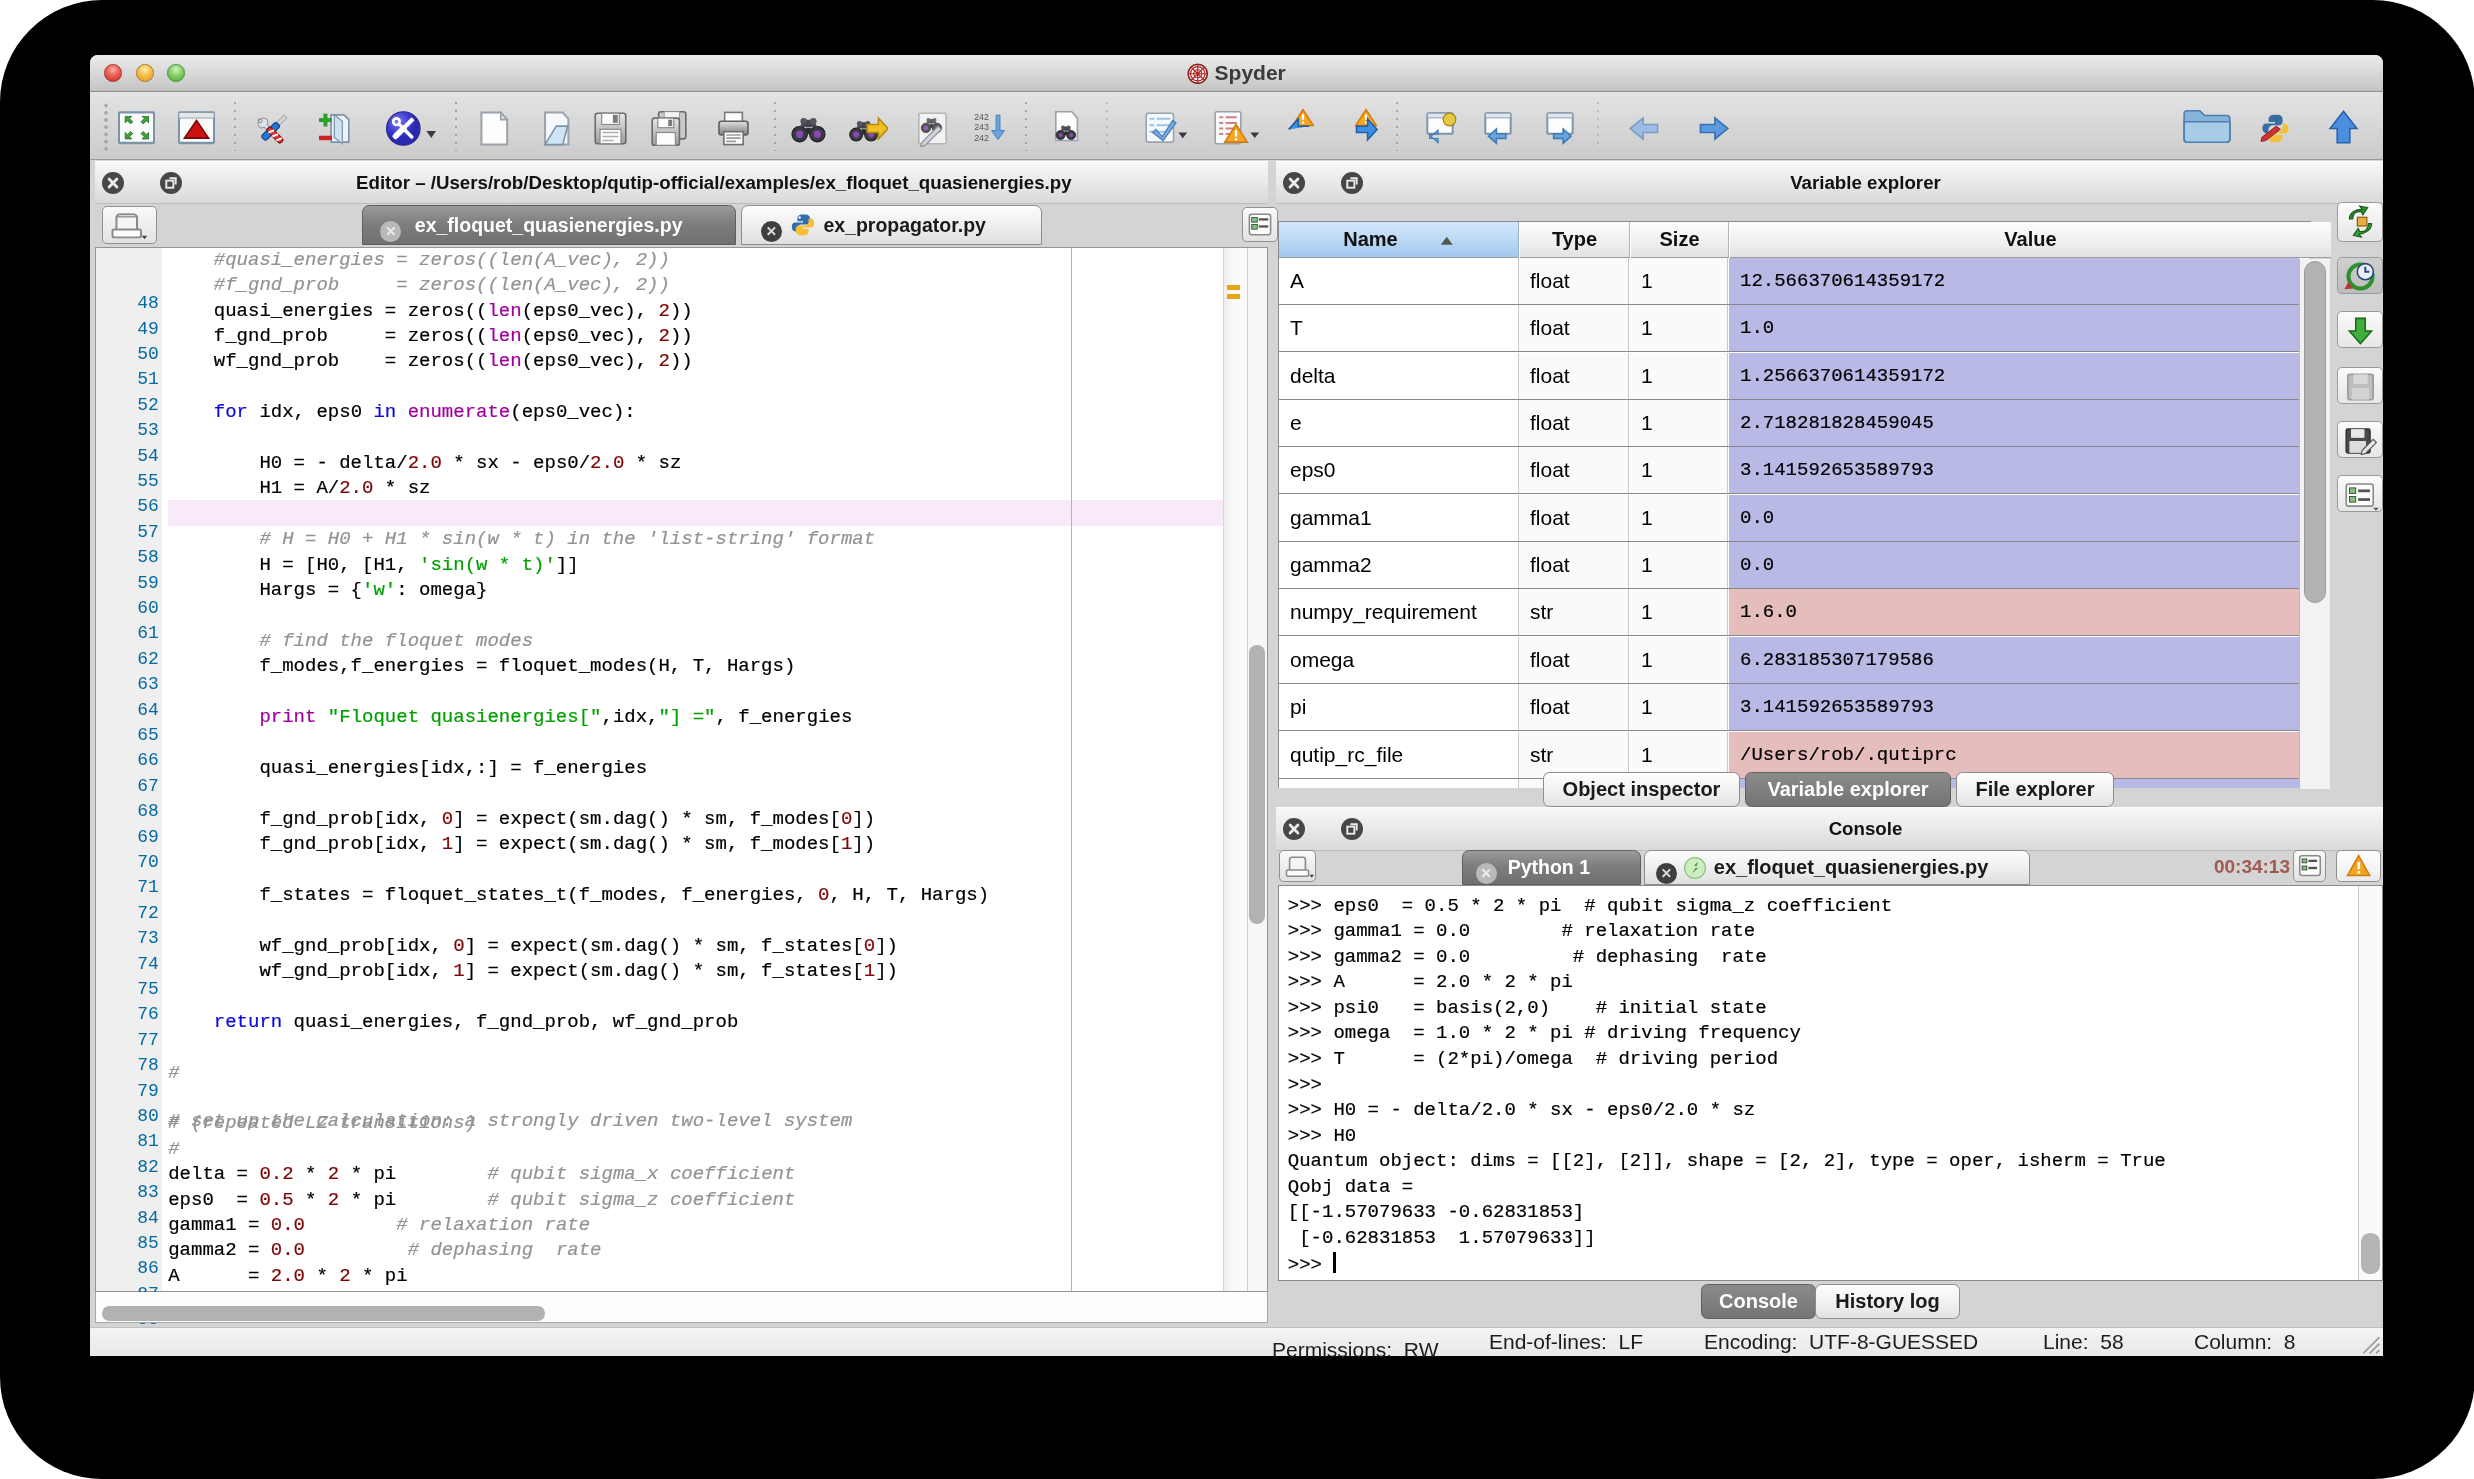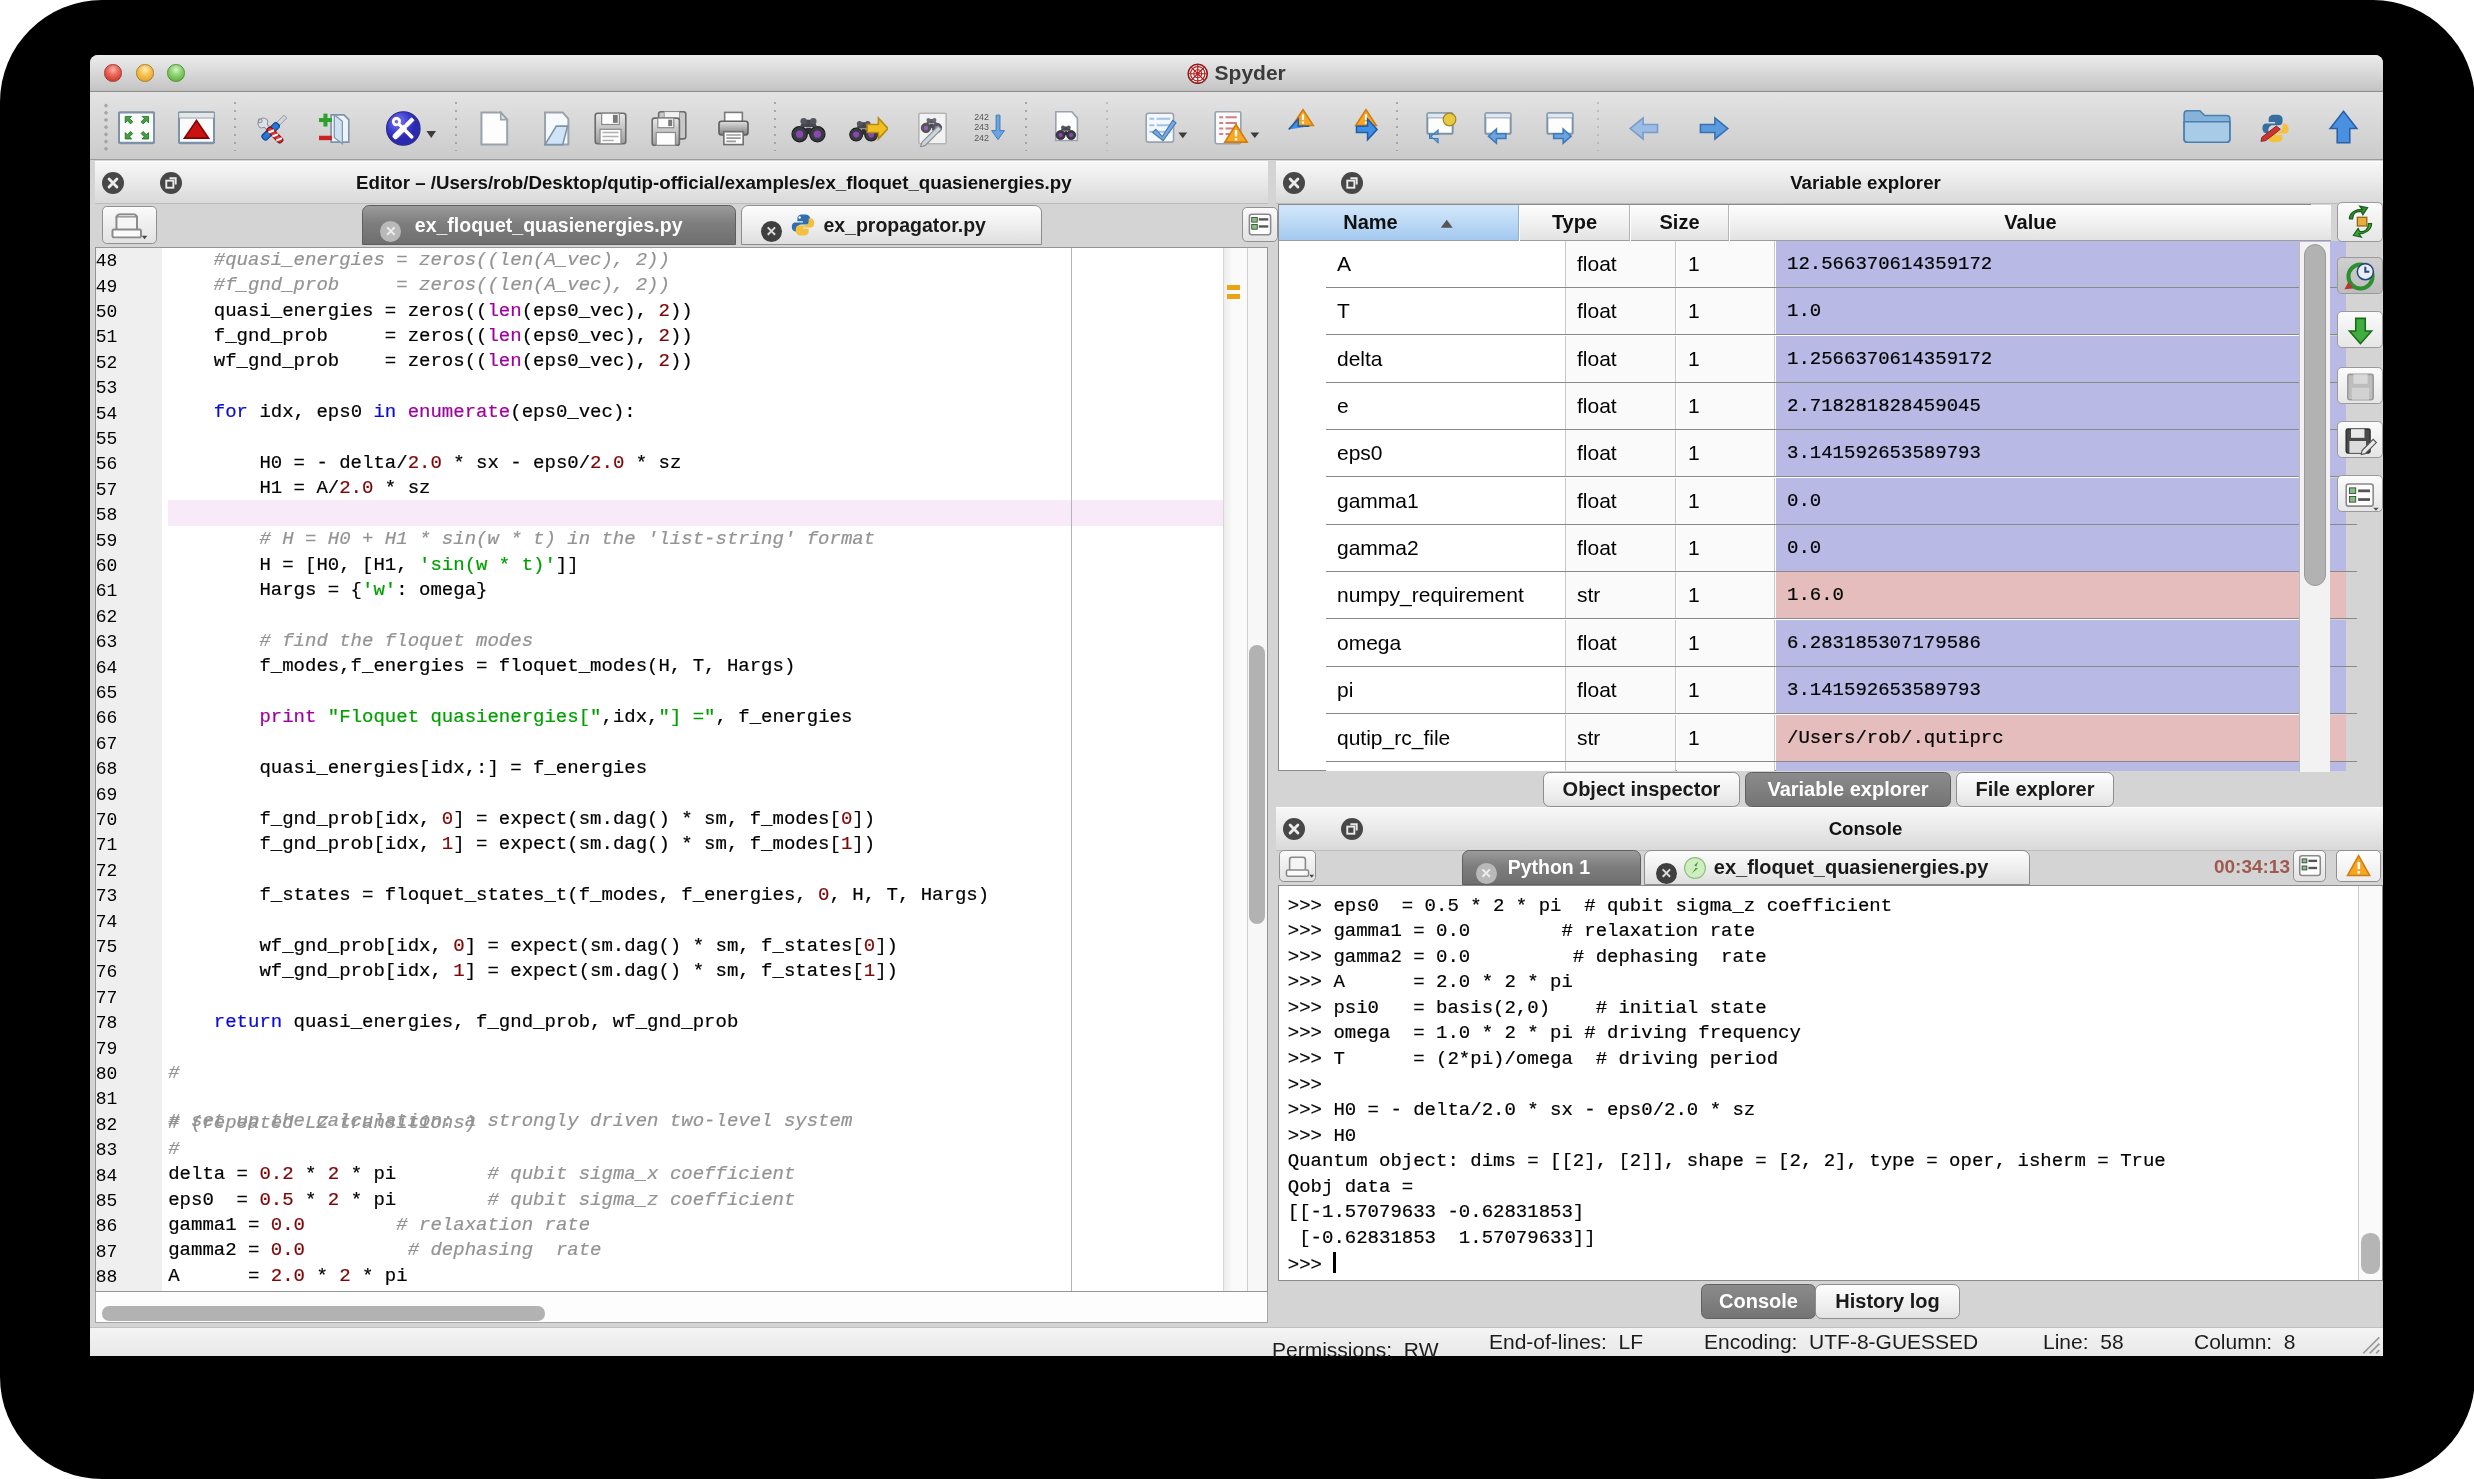--- a/index.html
+++ b/index.html
@@ -33,37 +33,37 @@
 .tabx { display:inline-block; width:21px; height:21px; border-radius:50%; text-align:center; line-height:21px; font-size:13.5px; font-weight:bold; vertical-align:-4px;}
 .tabx.lt { background:#b9b9b9; color:#ededed; }
 .tabx.dk { background:#3f3f3f; color:#ddd; }
 .btab { position:absolute; height:35px; border:0.8px solid #8d8d8d; border-radius:6.4px; font-size:20px; font-weight:bold; text-align:center; }
 .btab.sel { background:linear-gradient(#8b8b8b,#747474); color:#fff; border-color:#606060;}
 .btab.uns { background:linear-gradient(#fefefe,#ececec 70%,#e2e2e2); color:#1a1a1a; }
 .smallbtn { position:absolute; border:0.8px solid #909090; border-radius:4.8px; background:linear-gradient(#fafafa,#e2e2e2); }
 
 #edbox { position:absolute; left:4.8px; top:192px; width:1173px; height:1045px; background:#fff; border:0.8px solid #959595; }
 #gutter { position:absolute; left:0; top:0; width:66px; height:100%; background:#efefef; }
-.ln { position:absolute; left:0; width:63px; font:18px "Liberation Mono", monospace; color:#000000; text-align:left; }
+.ln { position:absolute; left:0; width:63px; font:18px "Liberation Mono", monospace; color:#0369a1; text-align:right;margin-top:42px; }
 #codearea { position:absolute; left:66px; top:0; width:1059px; height:100%; overflow:hidden; }
 .cl { position:absolute; left:6.4px; white-space:pre; font:19px "Liberation Mono", monospace; color:#000; -webkit-text-stroke:0.2px currentColor; }
 .cl i { font-style:italic; color:#939393; }
 .kw { color:#0a0adc; }
 .bi { color:#a000a0; }
 .num { color:#7f0606; }
 .str { color:#00a000; }
 #curline { position:absolute; left:72px; width:1055px; height:25.5px; background:#f8eaf8; }
 #edge80 { position:absolute; width:0.8px; height:100%; background:#b4b4b4; left:909px; top:0;}
 #flagcol { position:absolute; right:20px; top:0; width:24px; height:100%; background:linear-gradient(90deg,#ededed,#fafafa 40%); border-left:0.8px solid #d7d7d7;}
 #edvscroll { position:absolute; right:0; top:0; width:20px; height:100%; background:#f7f7f7; border-left:0.8px solid #cfcfcf; }
 #edvthumb { position:absolute; left:1.6px; width:16px; border-radius:8px; background:#b2b2b2; }
 #edhscroll { position:absolute; left:4.8px; top:1237px; width:1173px; height:31px; background:#fdfdfd; border:0.8px solid #a5a5a5; border-top:none;}
 #edhthumb { position:absolute; left:6.4px; top:14.3px; width:443px; height:14.3px; border-radius:7.2px; background:#b2b2b2; }
 
-#vetable { position:absolute; left:1188px; top:149px; width:1033px; height:567px; background:#fff; border:0.8px solid #8a8a8a;padding-left:47px; }
+#vetable { position:absolute; left:1188px; top:166px; width:1033px; height:567px; background:#fff; border:0.8px solid #8a8a8a; }
 .vehd { position:absolute; top:0; height:36px; background:linear-gradient(#fdfdfd,#efefef 60%,#e2e2e2); border-right:0.8px solid #b5b5b5; border-bottom:0.8px solid #9d9d9d; font-size:20px; font-weight:bold; color:#111; text-align:center; line-height:35px; }
 .verow { position:absolute; width:100%; height:47px; border-bottom:0.8px solid #898989; }
 .vename { position:absolute; left:0; width:240px; height:100%; border-right:0.8px solid #c9c9c9; font-size:21px; color:#000; line-height:46px; padding-left:11px; background:#fff;}
 .vetype { position:absolute; left:240px; width:110px; height:100%; border-right:0.8px solid #c9c9c9; font-size:21px; line-height:46px; padding-left:11px; background:#fafafa;}
 .vesize { position:absolute; left:351px; width:98px; height:100%; border-right:0.8px solid #c9c9c9; font-size:21px; line-height:46px; padding-left:11px; background:#fafafa;}
 .veval { position:absolute; left:450px; width:570px; height:100%; font:19px "Liberation Mono", monospace; line-height:46px; padding-left:11px; background:#b9b9e6; -webkit-text-stroke:0.2px #000;}
 .veval.s { background:#e6bdbd; }
 #vescroll { position:absolute; left:1020px; top:37px; width:31px; height:530px; background:#f2f2f2; border-left:0.8px solid #bbb; }
 #vethumb { position:absolute; left:4px; top:1.6px; width:22px; height:342px; border-radius:11px; background:#b2b2b2; border:0.8px solid #9a9a9a;}
 

